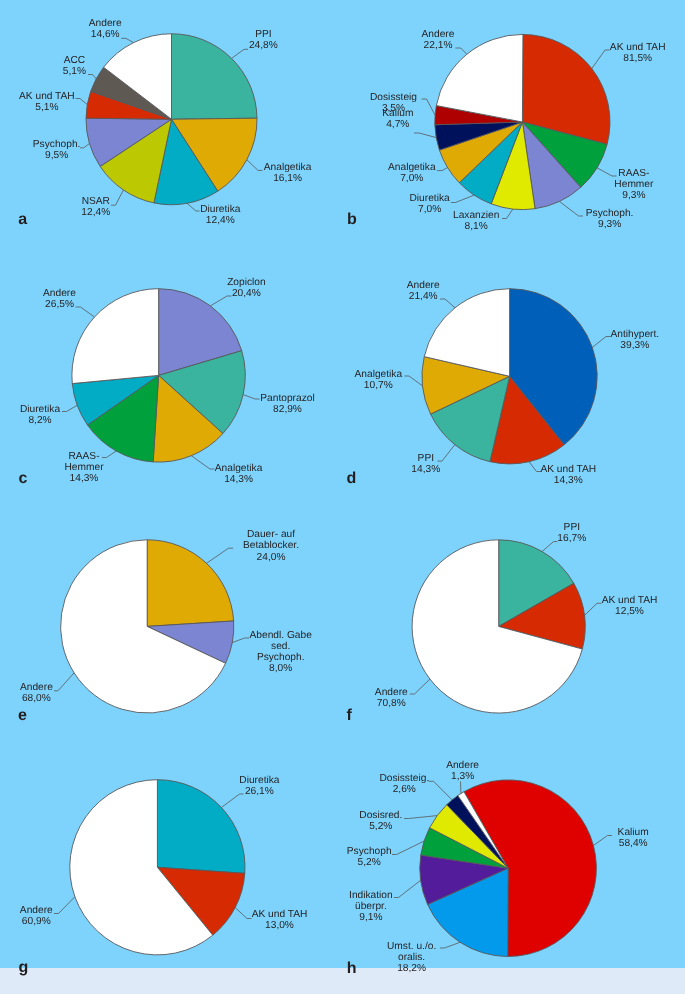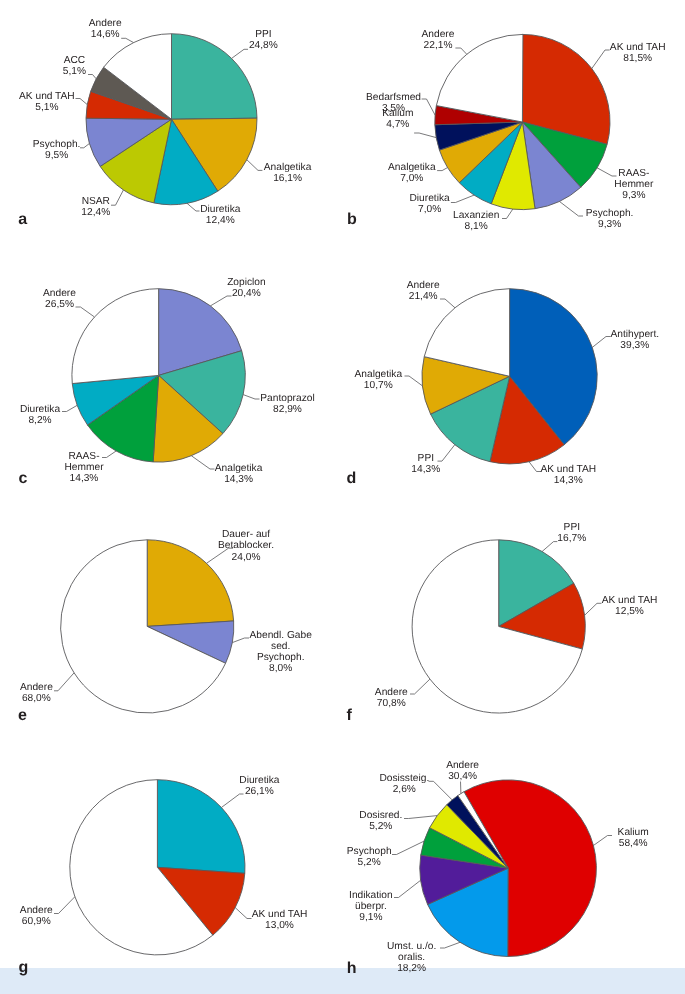--- a/index.html
+++ b/index.html
@@ -1,19 +1,19 @@
 <!DOCTYPE html>
 <html><head>
 <meta charset="utf-8">
 <style>
   html,body{margin:0;padding:0;}
   body{width:685px;height:994px;background:#deeaf7;overflow:hidden;
        font-family:"Liberation Sans",sans-serif;
        -webkit-font-smoothing:antialiased;text-rendering:geometricPrecision;}
-  #figure{position:relative;width:685px;height:968px;background:#ffffff;}
+  #figure{position:relative;width:685px;height:968px;background:#7dd3fc;}
   svg.pies{position:absolute;left:0;top:0;width:685px;height:994px;overflow:visible;}
   .panel-letter{position:absolute;font-weight:bold;font-size:16px;color:#231f20;
                 line-height:16px;white-space:nowrap;}
   .lbl{position:absolute;font-size:10.2px;color:#231f20;line-height:11.1px;
        white-space:nowrap;text-align:center;transform:translateX(-50%);}
   .lbl div{height:11.1px;}
 </style>
 </head>
 <body>
 
@@ -156,21 +156,21 @@
   <div class="lbl" style="left:287.60px;top:162.20px">
     <div>Analgetika</div>
     <div>16,1%</div>
   </div>
   <div class="panel-letter" style="left:18.20px;top:211.60px">a</div>
   <div class="lbl" style="left:438.00px;top:28.70px">
     <div>Andere</div>
     <div>22,1%</div>
   </div>
   <div class="lbl" style="left:393.50px;top:91.80px">
-    <div>Bedarfsmed</div>
+    <div>Dosissteig</div>
     <div>3,5%</div>
   </div>
   <div class="lbl" style="left:397.80px;top:108px">
     <div>Kalium</div>
     <div>4,7%</div>
   </div>
   <div class="lbl" style="left:411.80px;top:161.80px">
     <div>Analgetika</div>
     <div>7,0%</div>
   </div>
@@ -236,21 +236,21 @@
   </div>
   <div class="lbl" style="left:634.80px;top:328.50px">
     <div>Antihypert.</div>
     <div>39,3%</div>
   </div>
   <div class="lbl" style="left:568.30px;top:464.10px">
     <div>AK und TAH</div>
     <div>14,3%</div>
   </div>
   <div class="panel-letter" style="left:346.50px;top:471.20px">d</div>
-  <div class="lbl" style="left:246px;top:529.40px">
+  <div class="lbl" style="left:271px;top:529.40px">
     <div>Dauer- auf</div>
     <div>Betablocker.</div>
     <div>24,0%</div>
   </div>
   <div class="lbl" style="left:280.70px;top:630.00px">
     <div>Abendl. Gabe</div>
     <div>sed.</div>
     <div>Psychoph.</div>
     <div>8,0%</div>
   </div>
@@ -280,21 +280,21 @@
     <div>AK und TAH</div>
     <div>13,0%</div>
   </div>
   <div class="lbl" style="left:36.30px;top:905.30px">
     <div>Andere</div>
     <div>60,9%</div>
   </div>
   <div class="panel-letter" style="left:18.50px;top:959.50px">g</div>
   <div class="lbl" style="left:462.60px;top:759.60px">
     <div>Andere</div>
-    <div>30,4%</div>
+    <div>1,3%</div>
   </div>
   <div class="lbl" style="left:404.30px;top:773.10px">
     <div>Dosissteig.</div>
     <div>2,6%</div>
   </div>
   <div class="lbl" style="left:380.80px;top:809.90px">
     <div>Dosisred.</div>
     <div>5,2%</div>
   </div>
   <div class="lbl" style="left:369.20px;top:846.30px">

